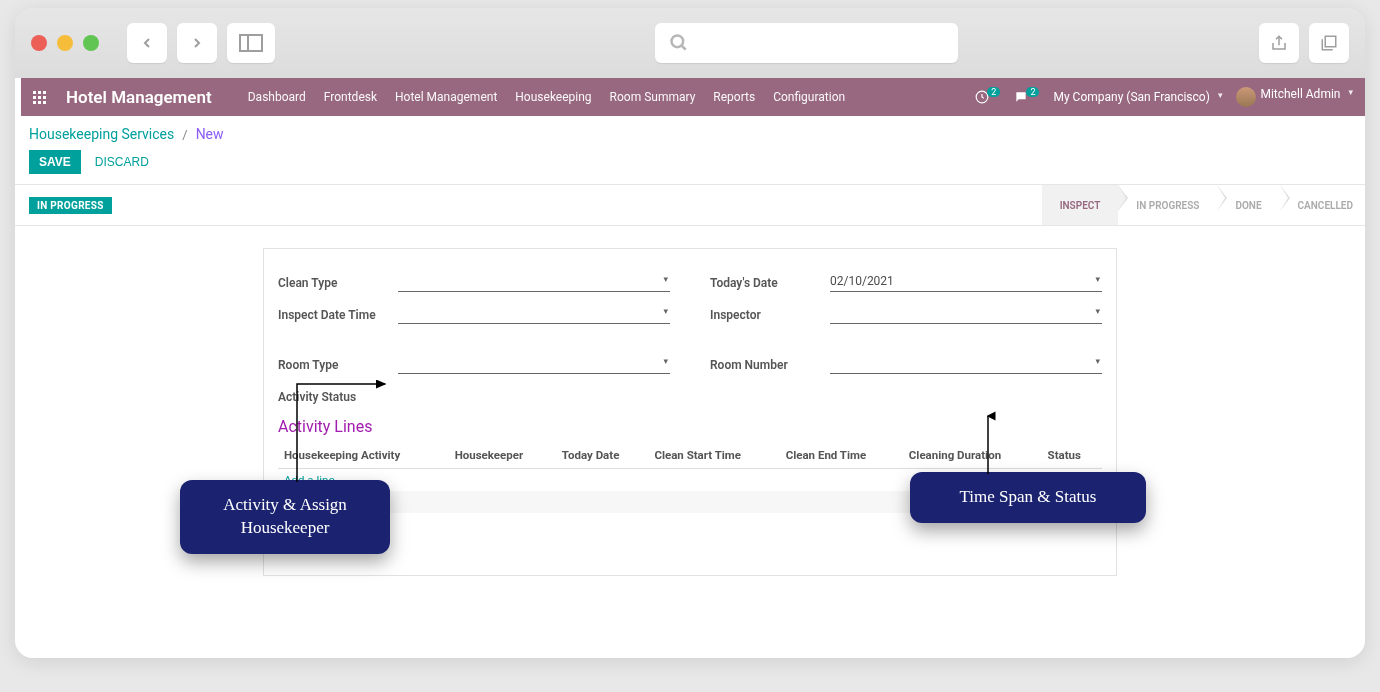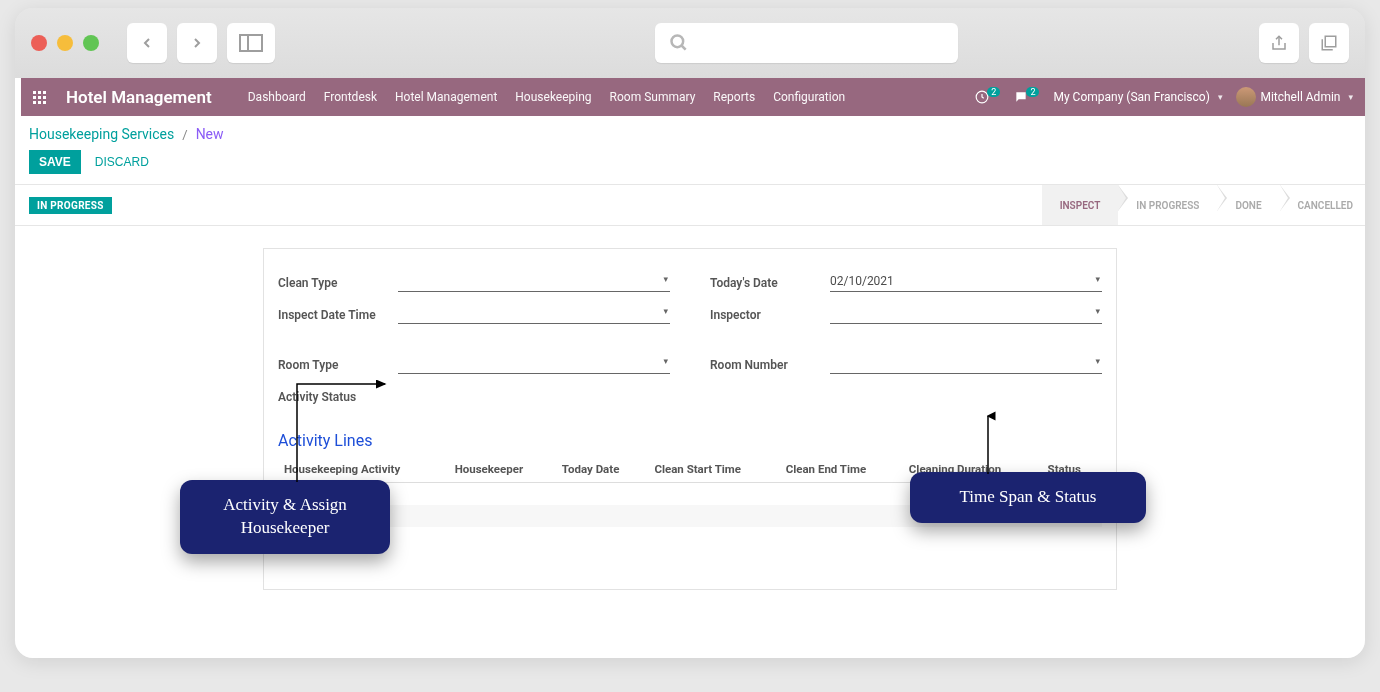--- a/index.html
+++ b/index.html
@@ -55,21 +55,21 @@
   }
   .apps-icon{display:grid; grid-template-columns:repeat(3,3px); grid-template-rows:repeat(3,3px); gap:2px; margin-right:20px;}
   .apps-icon span{background:#fff; width:3px; height:3px;}
   .brand{font-size:17px; font-weight:600; margin-right:36px; white-space:nowrap;}
   .menu{display:flex; gap:18px; font-size:12px;}
   .menu span{cursor:pointer; opacity:0.95;}
   .topbar .spacer{flex:1;}
   .systray{display:flex; align-items:center; gap:14px; font-size:12px;}
   .systray .badge{position:relative; display:flex; align-items:center;}
   .badge .count{background:#00a09d; border-radius:8px; font-size:9px; padding:0 4px; margin-left:-2px; position:relative; top:-5px;}
-  .company{display:flex; align-items:center; gap:4px;}
+  .company{display:flex; gap:4px;}
   .avatar{width:20px;height:20px;border-radius:50%; background:linear-gradient(#c97,#975);}
   .caret::after{content:"▾"; font-size:9px; margin-left:4px; opacity:0.85;}
   
   .breadcrumb-bar{padding:10px 14px 4px; display:flex; align-items:center; gap:8px; background:#fff;}
   .breadcrumb-bar a{color:#00a09d; text-decoration:none; font-size:14px;}
   .breadcrumb-bar .sep{color:#888;}
   .breadcrumb-bar .cur{color:#8b5cf6; font-size:14px;}
   
   .action-bar{padding:4px 14px 10px; display:flex; gap:14px; align-items:center; background:#fff;}
   .btn-save{background:#00a09d; color:#fff; border:none; padding:5px 10px; font-size:12px; font-weight:600; cursor:pointer;}
@@ -97,21 +97,21 @@
   .form-sheet{
     margin:22px auto 0; width:854px; background:#fff; border:1px solid #e2e2e2;
     padding:22px 14px 40px; min-height:260px; position:relative;
   }
   .form-grid{display:flex; gap:40px;}
   .form-col{flex:1;}
   .frow{display:flex; align-items:center; margin-bottom:8px; min-height:24px;}
   .flabel{width:120px; font-size:12px; color:#555; font-weight:600;}
   .finput{flex:1; border:none; border-bottom:1px solid #666; height:18px; font-size:12px; position:relative;}
   .finput.dd::after{content:"▾"; position:absolute; right:2px; top:0px; font-size:9px; color:#666;}
-  .section-title{font-size:16px; color:#1d4ed8; margin-top:14px; margin-bottom:6px; font-weight:400;}
+  .section-title{font-size:16px; color:#a21caf; margin-bottom:6px; font-weight:400;}
   table.lines{width:100%; border-collapse:collapse; font-size:11.5px;}
   table.lines th{text-align:left; padding:6px 6px; font-weight:700; color:#555; border-bottom:1px solid #ddd; white-space:nowrap;}
   table.lines td{padding:4px 6px;}
   .add-line{color:#00a09d; cursor:pointer; font-size:11.5px;}
   .striped{background:#f7f7f7; height:22px;}
   
   .callout{
     position:absolute; background:#1b2370; color:#fff; border-radius:12px;
     padding:14px 22px; font-family: Georgia, "Times New Roman", serif;
     font-size:17px; text-align:center; box-shadow:0 8px 18px rgba(0,0,0,0.35);

